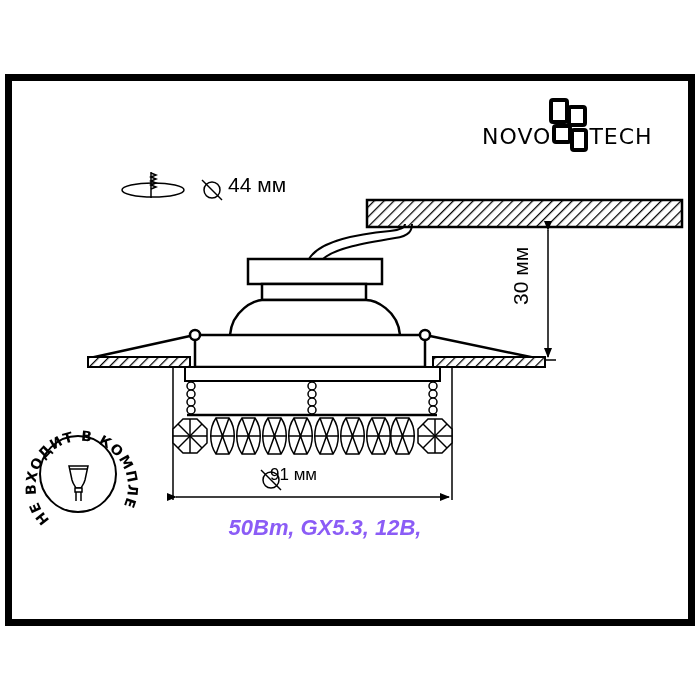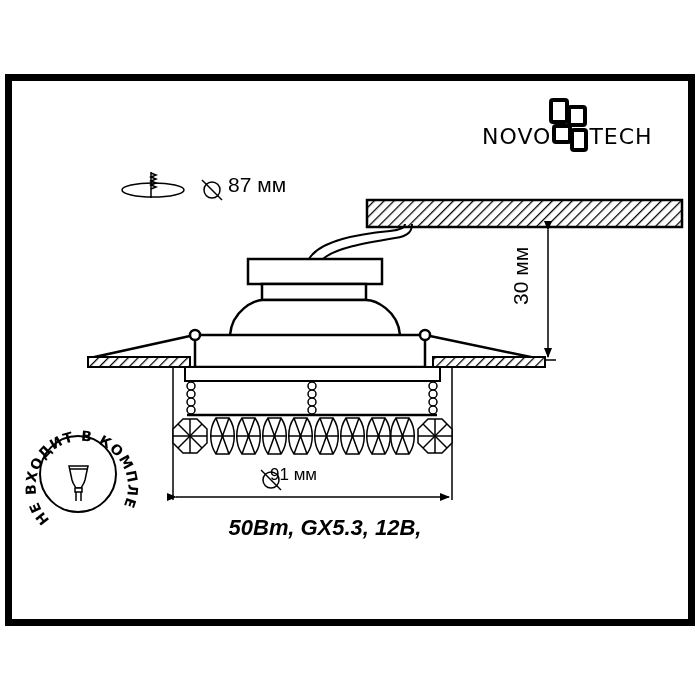--- a/index.html
+++ b/index.html
@@ -3,21 +3,21 @@
   <meta charset="utf-8">
   <style>
     html, body { margin: 0; padding: 0; background: #ffffff; }
     body { width: 700px; height: 700px; position: relative; overflow: hidden; font-family: "Liberation Sans", sans-serif; }
     .frame { position: absolute; left: 5px; top: 74px; width: 676px; height: 538px; border: 7px solid #000; background: #fff; }
     svg.drawing { position: absolute; left: 0; top: 0; }
     .logo-text { position: absolute; left: 482px; top: 124px; font-family: "DejaVu Sans", sans-serif; font-size: 22px; letter-spacing: 1px; color: #000; font-weight: normal; }
     .label-68 { position: absolute; left: 228px; top: 173px; font-size: 21px; color: #000; }
     .label-91 { position: absolute; left: 270px; top: 465px; font-size: 17px; color: #000; }
     .label-30 { position: absolute; left: 509px; top: 305px; font-size: 21px; color: #000; transform: rotate(-90deg); transform-origin: left top; white-space: nowrap; }
-    .spec { position: absolute; left: 150px; top: 513px; width: 340px; text-align: center; font-weight: bold; font-style: italic; font-size: 22px; line-height: 29px; color: #000000; }
+    .spec { position: absolute; left: 150px; top: 513px; width: 340px; text-align: center; font-weight: bold; font-style: italic; font-size: 22px; line-height: 29px; color: #8b5cf6; }
     .spec .l1 { display: block; padding-left: 10px; }
     .spec .l2, .spec .l3 { display: block; }
   </style>
 </head>
 <body>
 
 <div class="frame"></div>
 
 <svg class="drawing" width="700" height="700" viewBox="0 0 700 700">
   <defs>
@@ -149,19 +149,19 @@
     <text font-family="DejaVu Sans, sans-serif" font-weight="bold" font-size="14" fill="#000" letter-spacing="1">
       <textPath href="#badgeArc2">НЕ ВХОДИТ В КОМПЛЕКТ</textPath>
     </text>
   </g>
 </svg>
 
 <div class="logo-text">
   <span>NOVO</span><span style="display:inline-block;width:38px"></span><span>TECH</span>
 </div>
 
-<div class="label-68">87 мм</div>
+<div class="label-68">44 мм</div>
 <div class="label-91">91 мм</div>
 <div class="label-30">30 мм</div>
 
 <div class="spec">
   <span class="l1">50Вт, GX5.3, 12В,</span>
 </div>
 
 </body></html>

